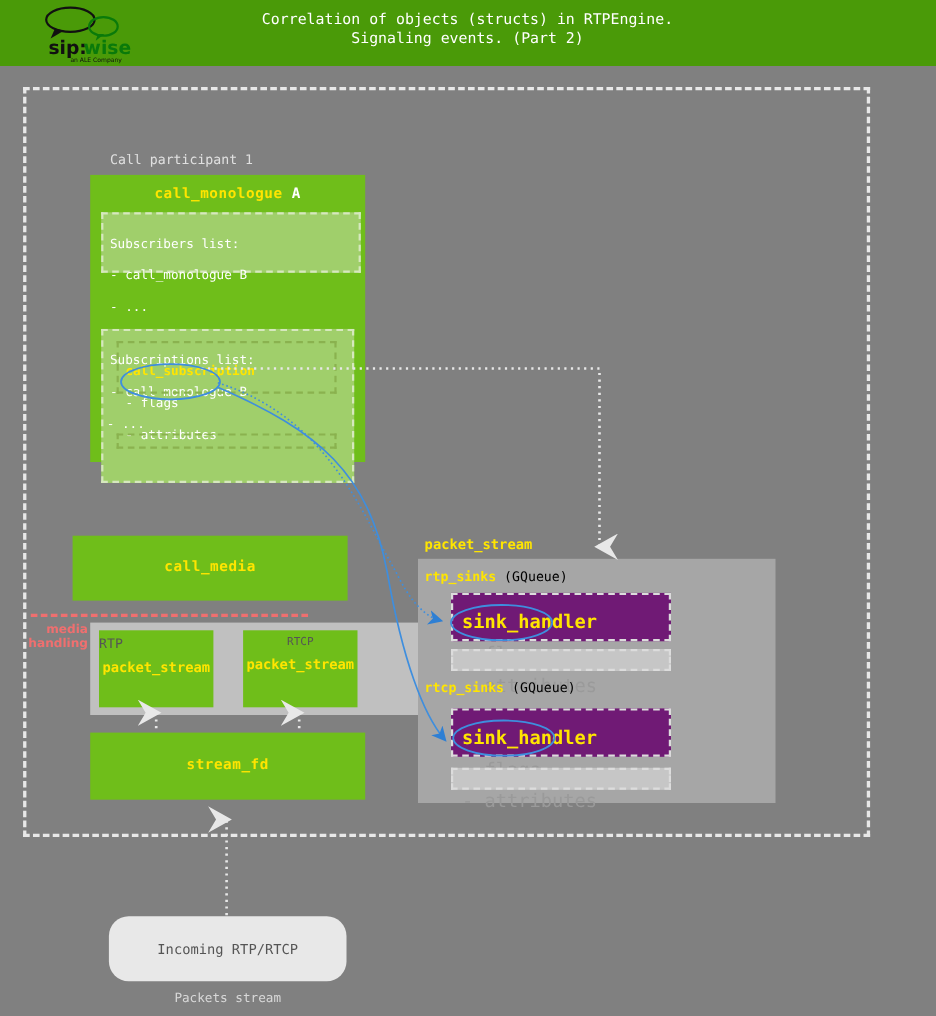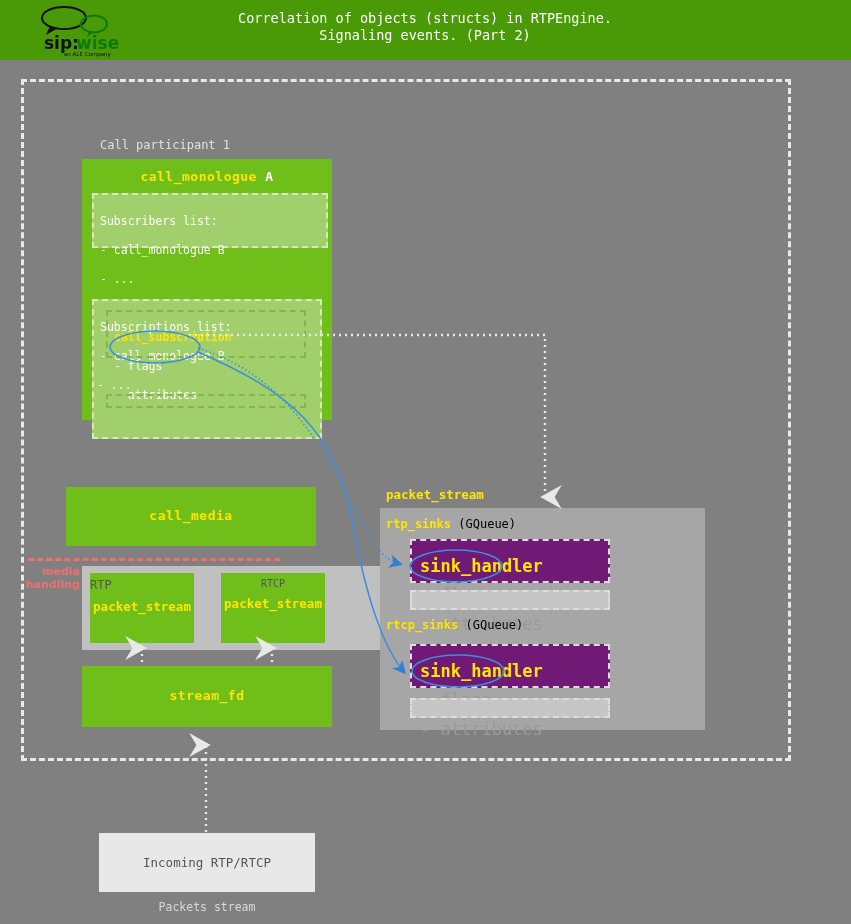--- a/index.html
+++ b/index.html
@@ -76,21 +76,21 @@
     font-family:"DejaVu Sans","Liberation Sans",sans-serif;white-space:pre-line;
   }
   #media-band{
     position:absolute;left:82px;top:566px;width:298px;height:84px;
     background:#c0c0c0;
   }
   
   #incoming{
     position:absolute;left:99px;top:833px;width:216px;height:59px;
     background:#e8e8e8;color:#555555;font-size:12.5px;
-    display:flex;align-items:center;justify-content:center;
+    display:flex;align-items:center;justify-content:center;border-radius:18px;
   }
   #packets-caption{
     position:absolute;left:99px;top:900px;width:216px;text-align:center;
     color:#d8d8d8;font-size:11.5px;
   }
   svg.overlay{position:absolute;left:0;top:0;width:851px;height:924px;pointer-events:none;}
 </style>
 </head>
 <body>
 

